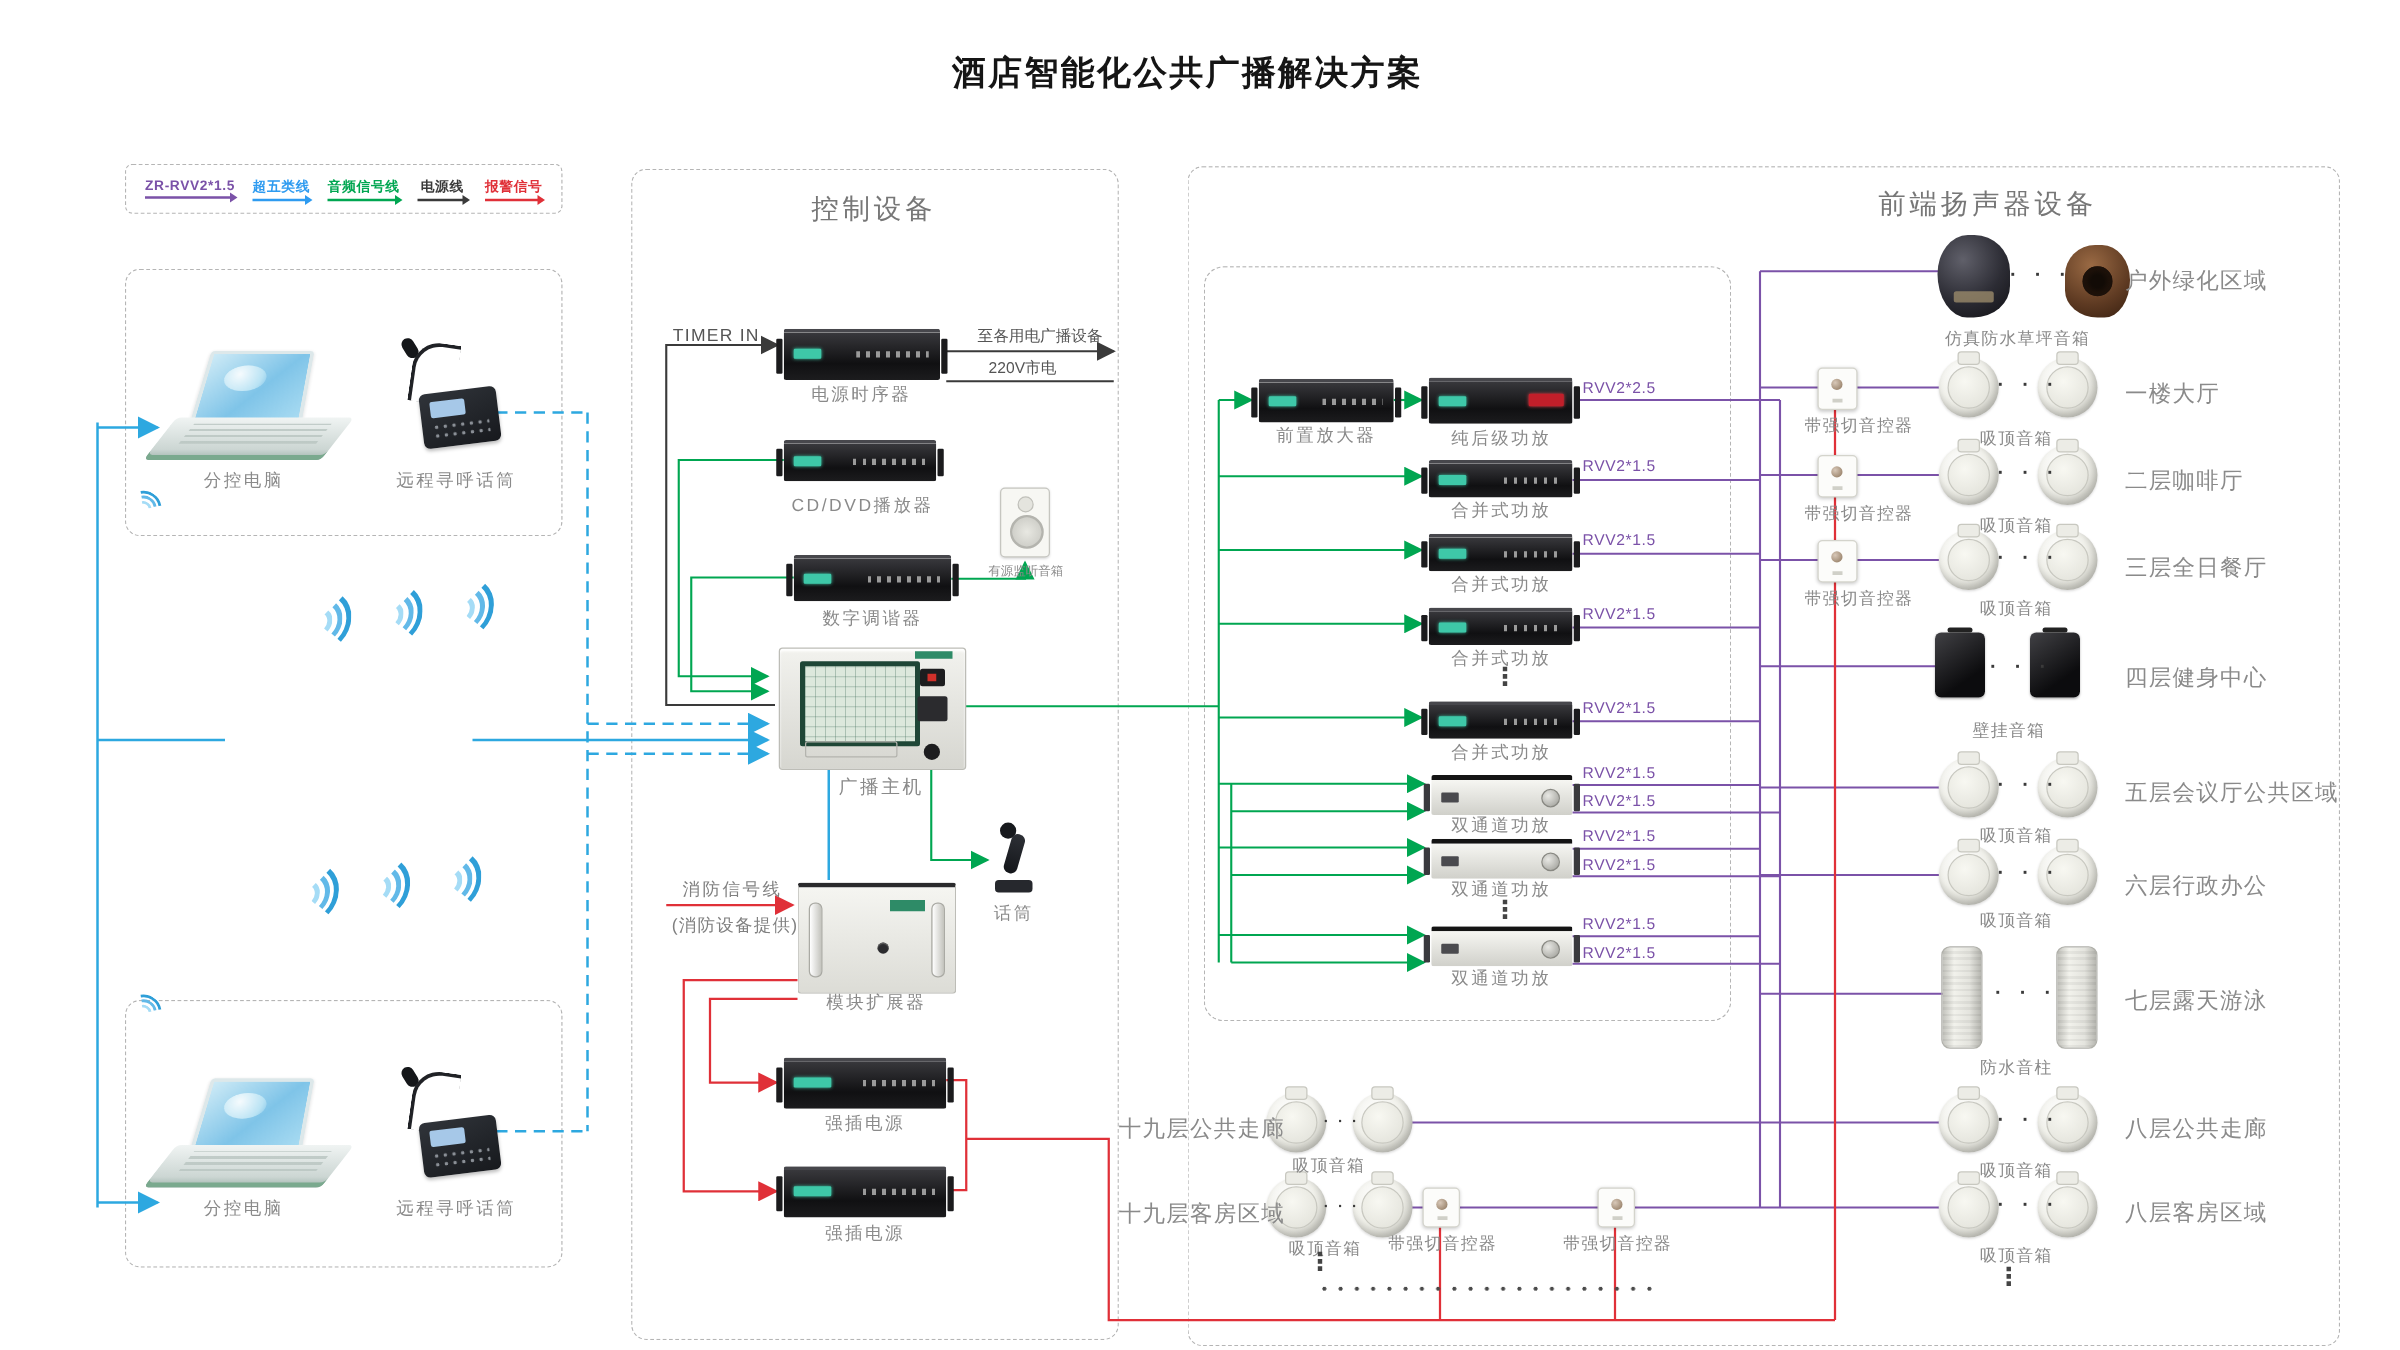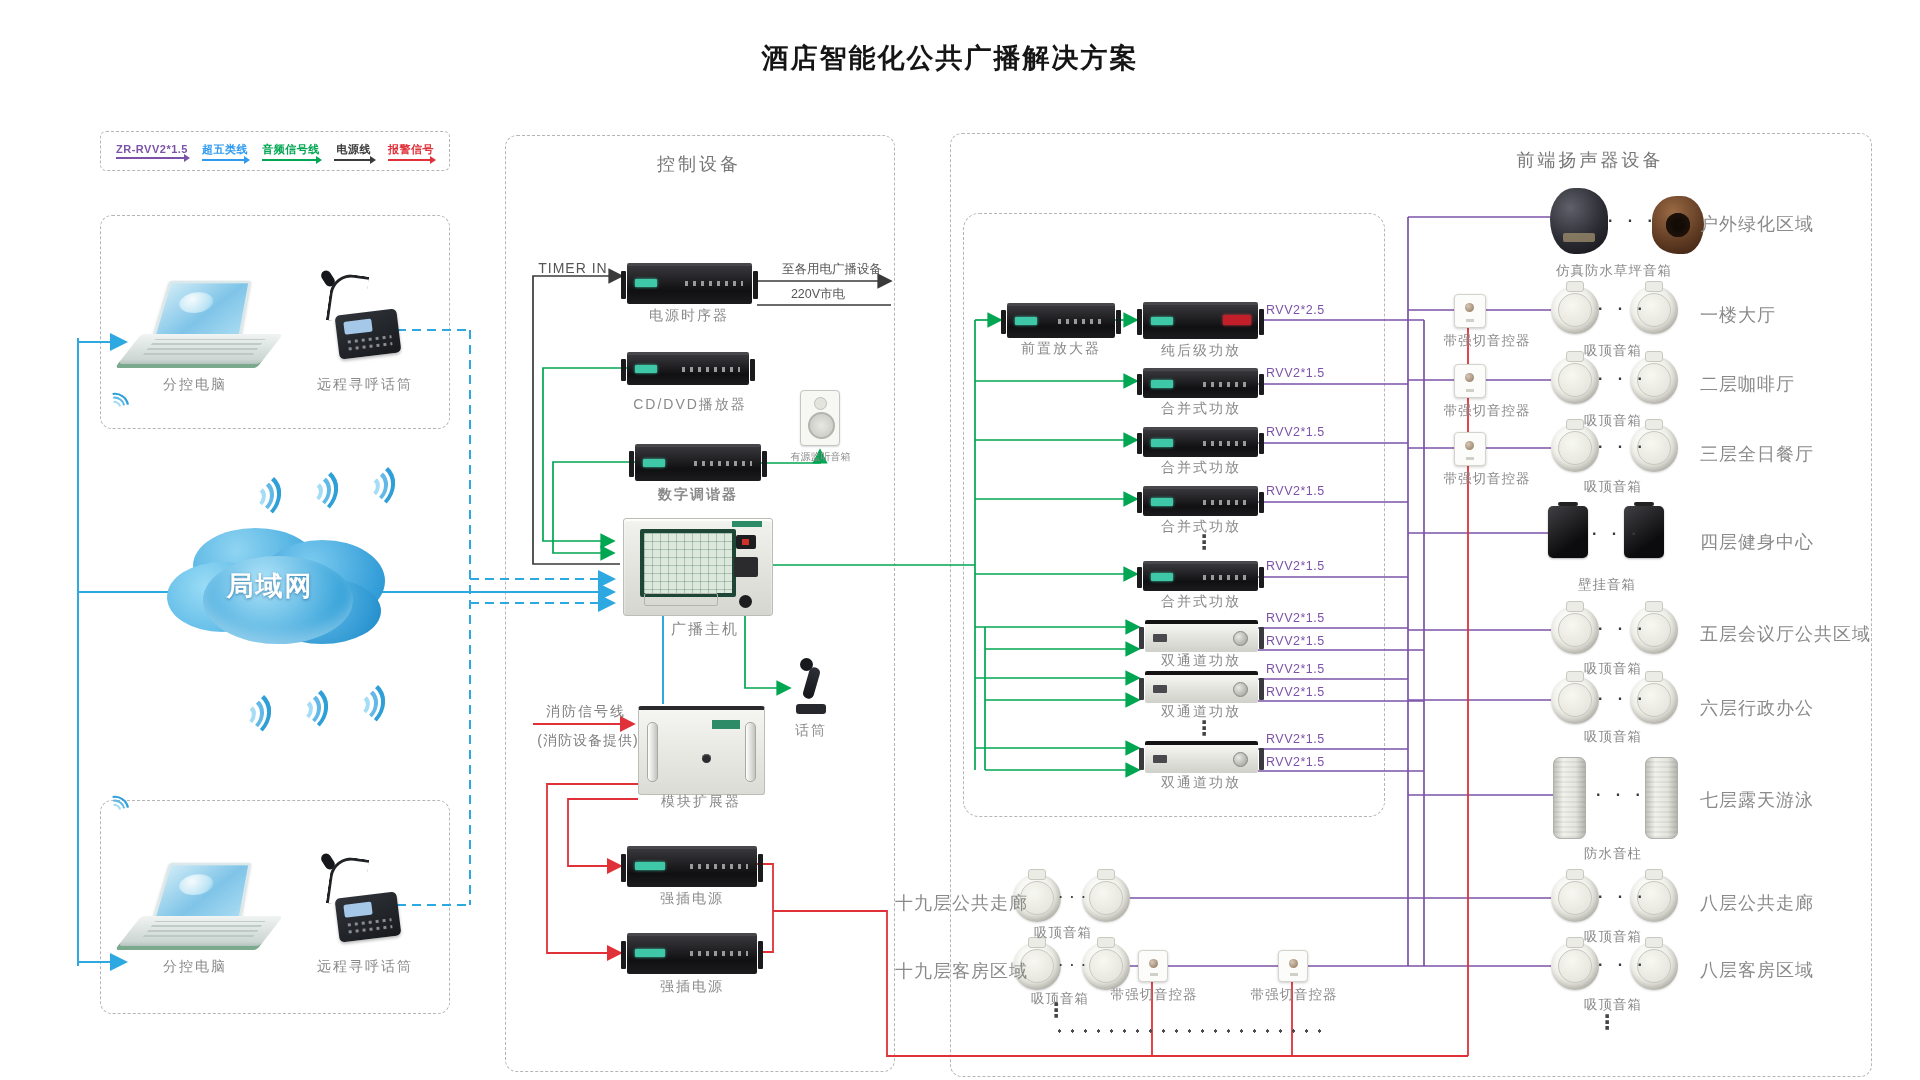--- a/index.html
+++ b/index.html
@@ -2,21 +2,21 @@
 <html><head>
 <meta charset="utf-8">
 <style>
   html,body{margin:0;padding:0;background:#fff;}
   body{font-family:"Liberation Sans","DejaVu Sans",sans-serif;}
   .stage{position:relative;width:1920px;height:1080px;background:#fff;overflow:hidden;}
   .wires{position:absolute;left:0;top:0;z-index:1;}
   
   .title{position:absolute;z-index:2;left:650px;top:40px;width:600px;text-align:center;
          font-size:27px;font-weight:600;color:#151515;letter-spacing:2px;}
-  .boxtitle{position:absolute;z-index:2;text-align:center;font-size:18px;color:#777;letter-spacing:3px;}
+  .boxtitle{position:absolute;z-index:2;text-align:center;font-size:22px;color:#777;letter-spacing:3px;}
   .lbl{position:absolute;z-index:3;text-align:center;font-size:14px;color:#8a8a8a;letter-spacing:2px;white-space:nowrap;}
   .lbl.s13{font-size:13.5px;letter-spacing:1px;}
   .lbl.s10{font-size:10px;letter-spacing:0;}
   .lbl.area{text-align:right;font-size:18px;letter-spacing:1px;}
   .lbl.dark{color:#555;}
   .rvv{position:absolute;z-index:3;font-size:12.5px;color:#7b52a8;letter-spacing:0.5px;white-space:nowrap;text-align:right;}
   .hdots{position:absolute;z-index:3;font-size:16px;font-weight:bold;color:#3a3a3a;letter-spacing:5px;white-space:nowrap;}
   .hdots.tight{font-size:12px;letter-spacing:2px;}
   .vdots{position:absolute;z-index:3;font-size:20px;font-weight:bold;color:#444;line-height:1;}
   
@@ -309,28 +309,20 @@
     <i class="cap"></i>
       <i class="neck"></i>
     <i class="bod">
         <i class="scr2"></i>
         <i class="keys"></i>
       </i>
   </div>
   <div class="lbl" style="left:140px;top:958px;width:110px;">分控电脑</div>
   <div class="lbl" style="left:300px;top:958px;width:130px;">远程寻呼话筒</div>
 
-  <div class="cloud" style="left:165px;top:520px;">
-    <i class="c1"></i>
-      <i class="c2"></i>
-      <i class="c3"></i>
-      <i class="c4"></i>
-      <i class="c5"></i>
-    <span class="txt">局域网</span>
-  </div>
   <span class="wave" style="left:238px;top:470px;">
       <i class="w1"></i>
       <i class="w2"></i>
       <i class="w3"></i>
     </span>
   <span class="wave" style="left:295px;top:465px;">
       <i class="w1"></i>
       <i class="w2"></i>
       <i class="w3"></i>
     </span>
@@ -381,21 +373,21 @@
   <div class="ru" style="left:627px;top:352px;width:122px;height:30px;">
       <i class="scr"></i>
       <i class="btns"></i>
     </div>
   <div class="lbl" style="left:620px;top:396px;width:140px;">CD/DVD播放器</div>
 
   <div class="ru" style="left:635px;top:444px;width:126px;height:34px;">
       <i class="scr"></i>
       <i class="btns"></i>
     </div>
-  <div class="lbl" style="left:628px;top:486px;width:140px;font-weight:bold;">数字调谐器</div>
+  <div class="lbl" style="left:628px;top:486px;width:140px;">数字调谐器</div>
 
   <div class="monspk" style="left:800px;top:390px;"></div>
   <div class="lbl s10" style="left:778px;top:450px;width:85px;">有源监听音箱</div>
 
   <div class="host" style="left:623px;top:518px;width:148px;height:96px;">
     <i class="tag"></i>
       <i class="screen"></i>
       <i class="btn"></i>
       <i class="pad"></i>
       <i class="slot"></i>

